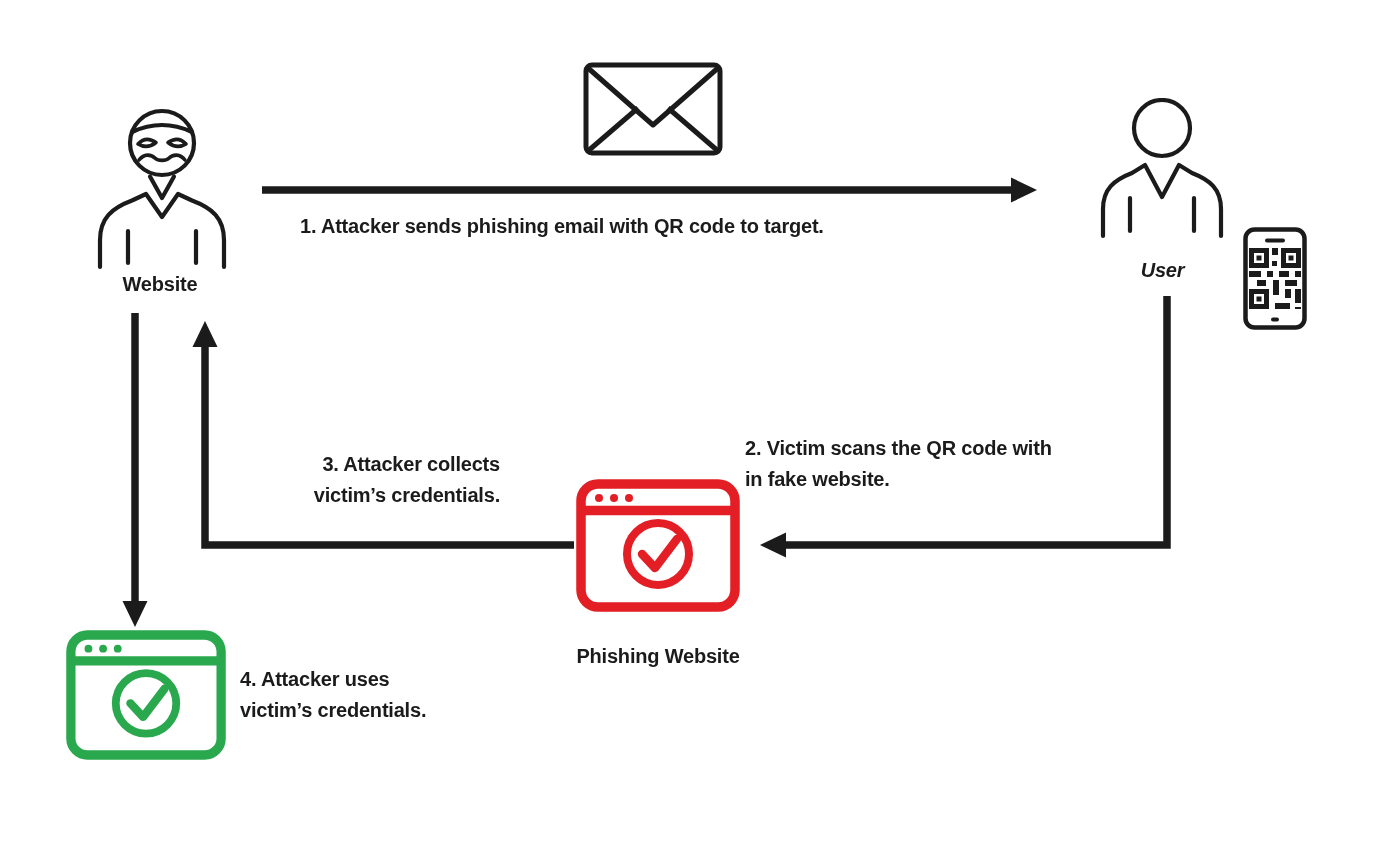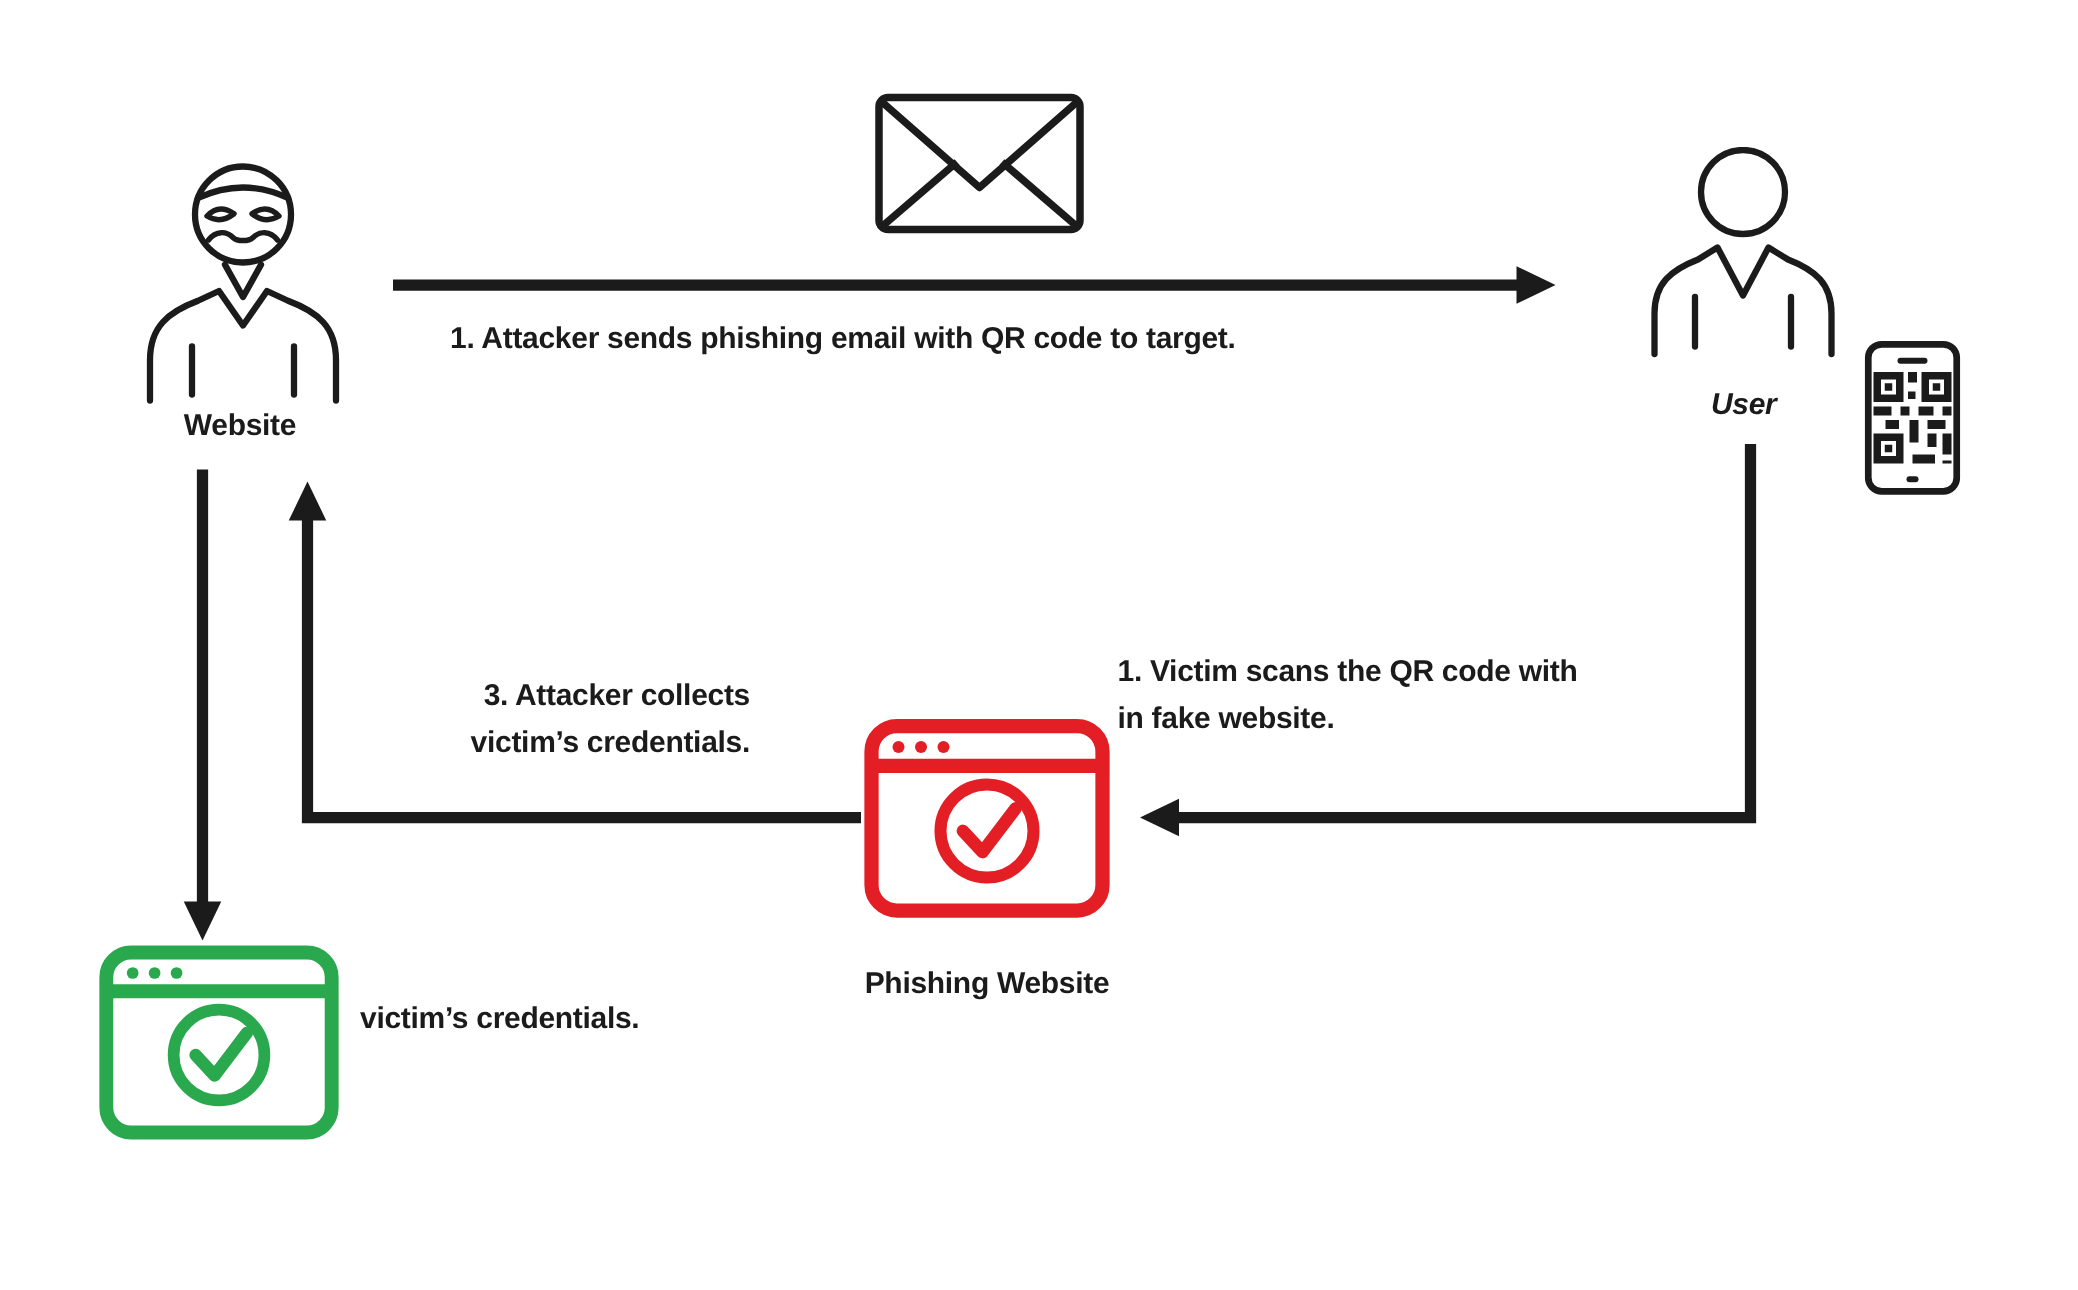--- a/index.html
+++ b/index.html
@@ -142,26 +142,27 @@
       <circle cx="82" cy="75" r="31" stroke-width="8"></circle>
       <path d="M66,75 L79,89 L101,60" stroke-width="8.5"></path>
     </svg>
   </div>
 
   <div class="abs step-text" style="left:300px;top:211px;text-align:right;">
     <div>1. Attacker sends phishing email with QR code to target.</div>
   </div>
 
   <div class="abs step-text" style="left:745px;top:433px;">
-    <div>1. Victim scans the QR code with</div>
+    <div>2. Victim scans the QR code with</div>
     <div>in fake website.</div>
   </div>
 
   <div class="abs step-text centered" style="left:280px;top:449px;width:220px;">
     <div>3. Attacker collects</div>
     <div>victim’s credentials.</div>
   </div>
 
   <div class="abs step-text" style="left:240px;top:664px;">
+    <div>4. Attacker uses</div>
     <div>victim’s credentials.</div>
   </div>
 
 </div>
 
 </body></html>

